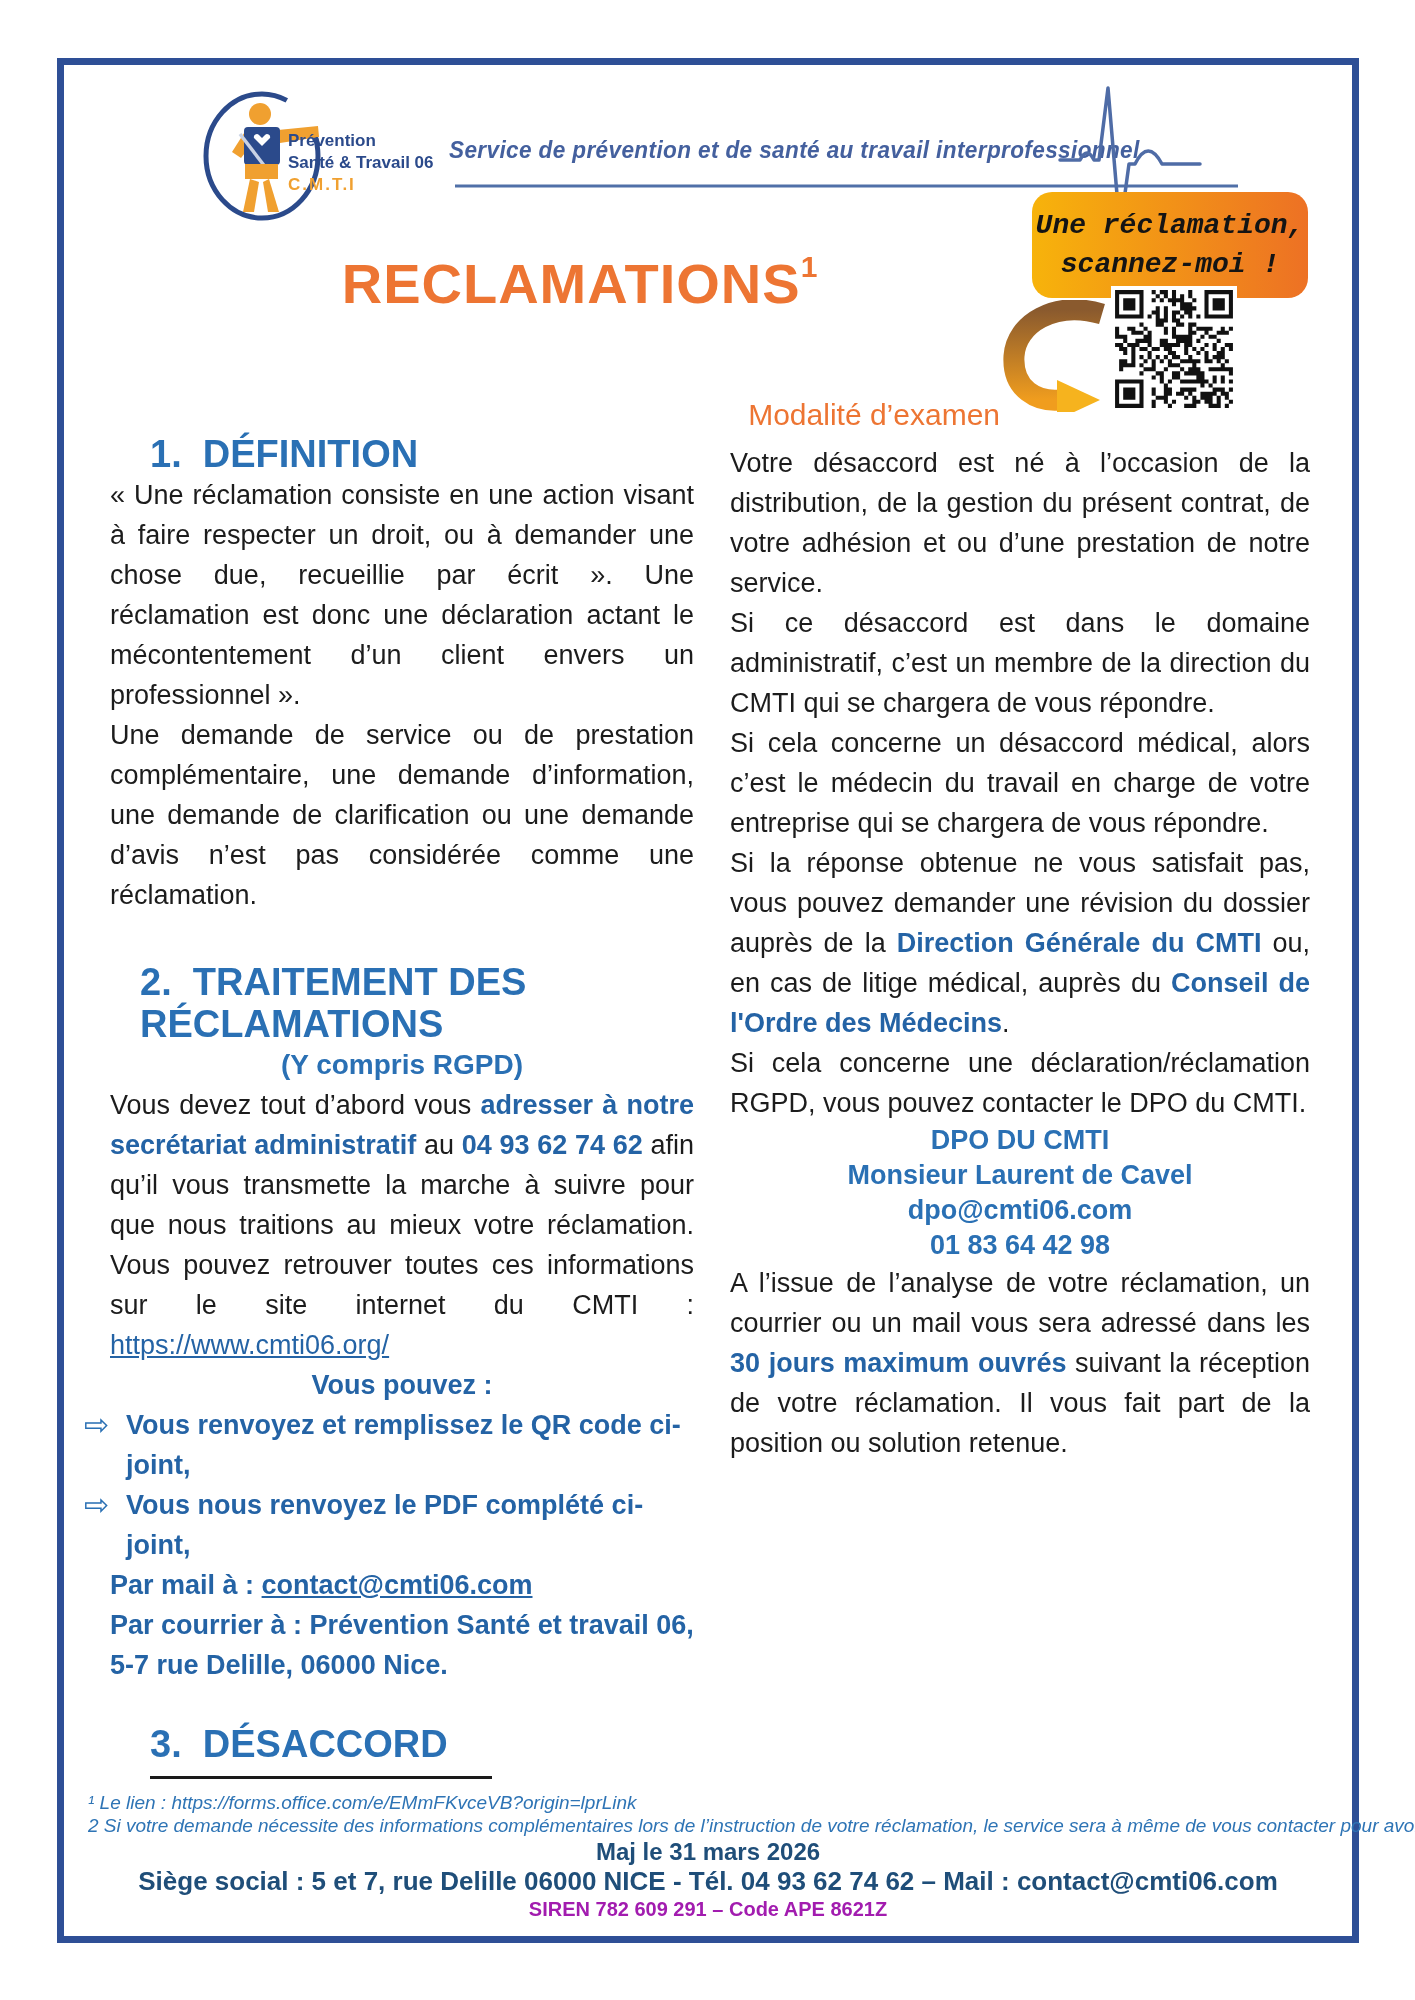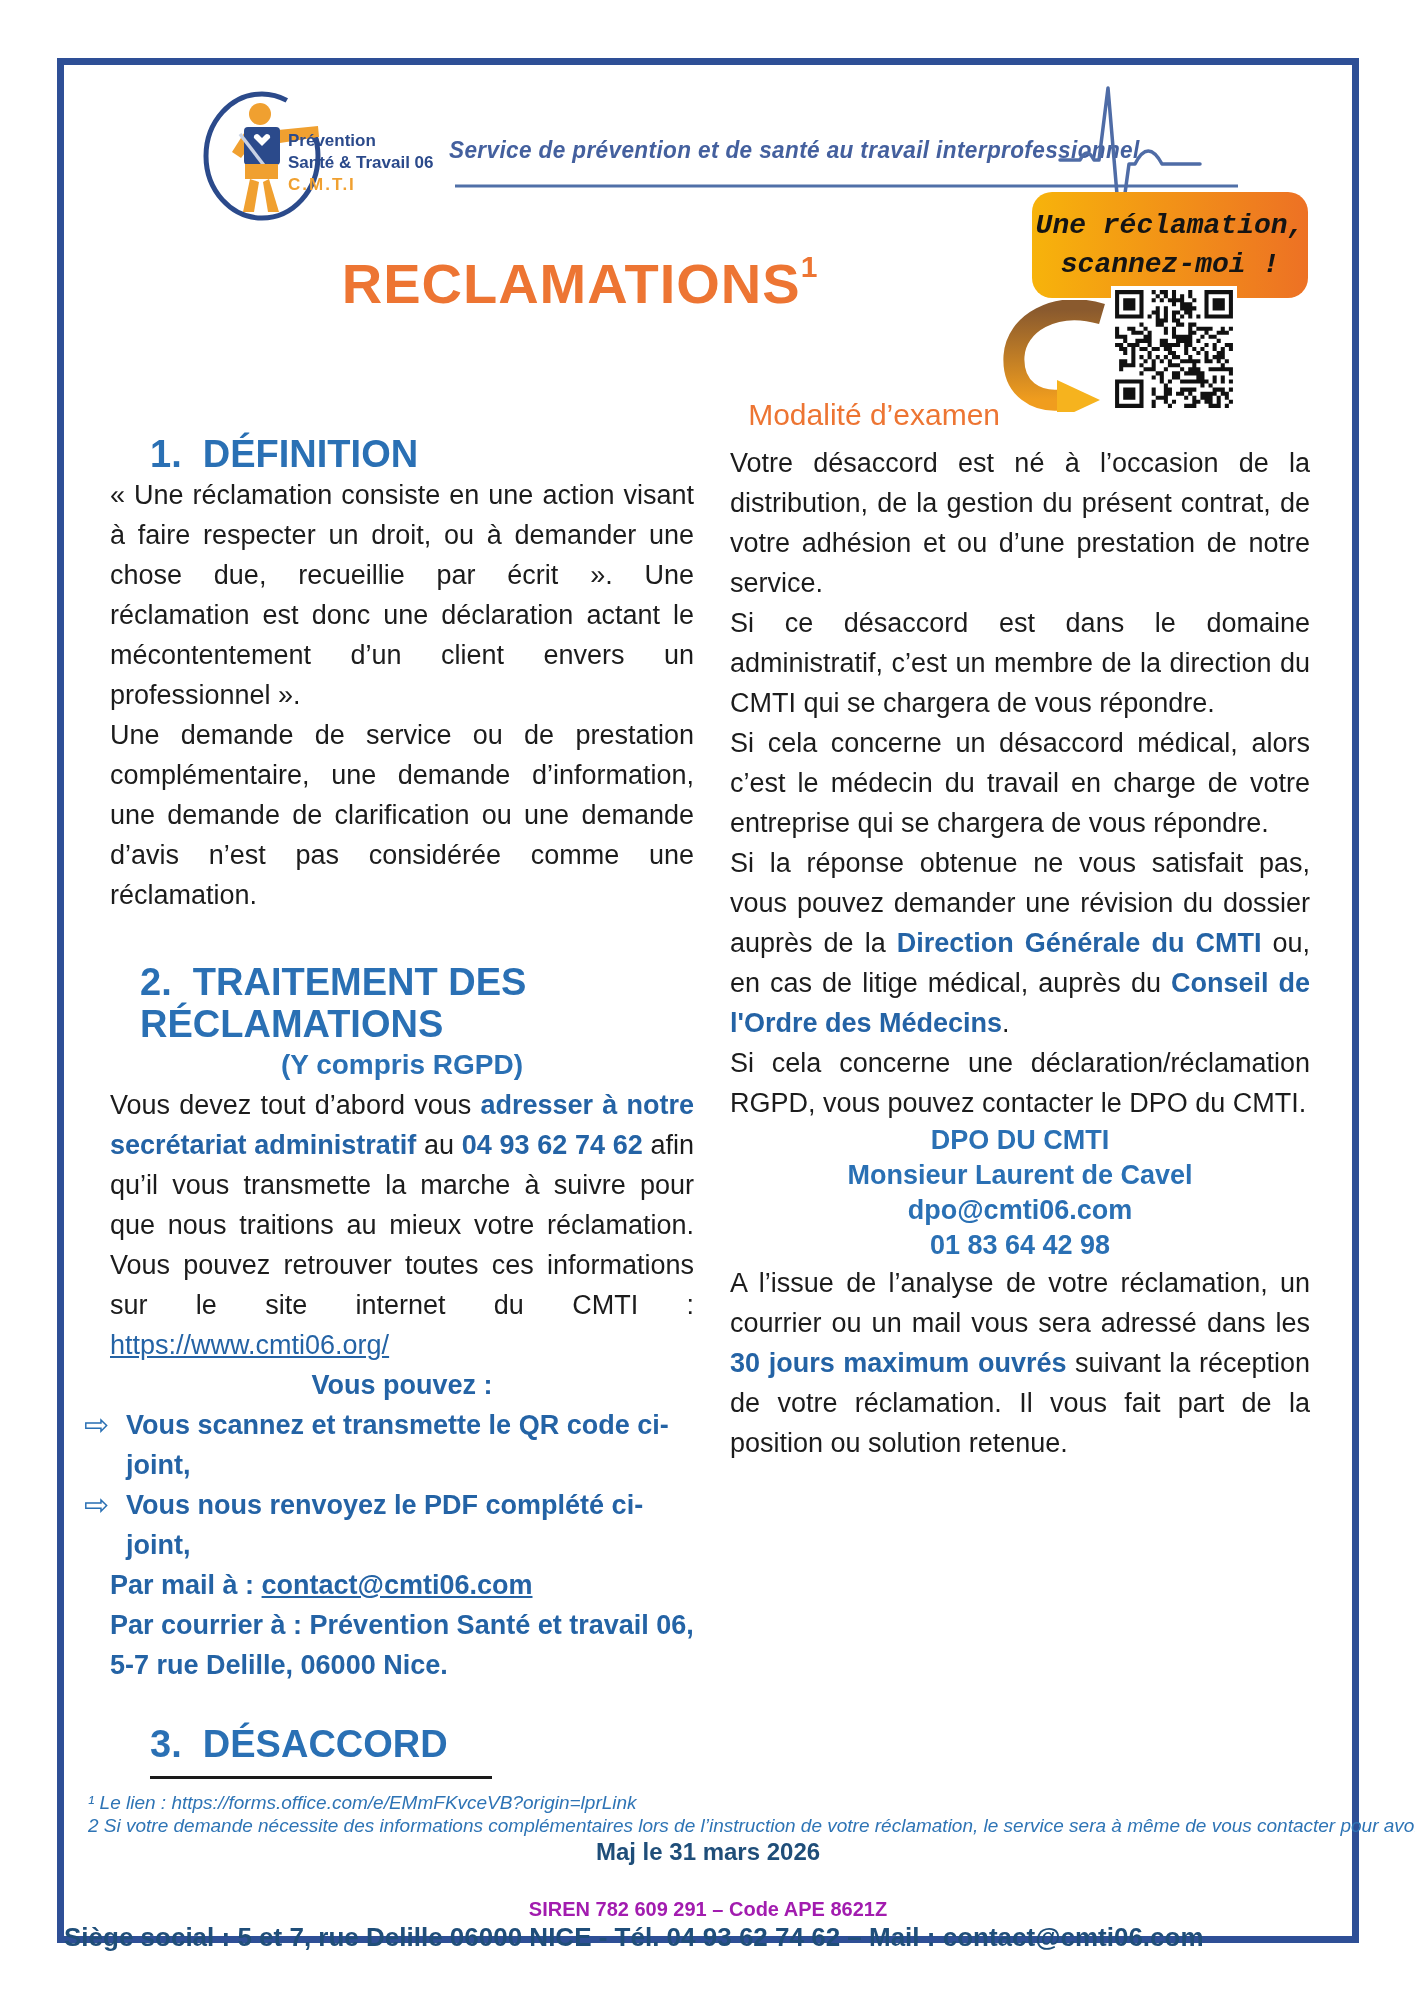--- a/index.html
+++ b/index.html
@@ -39,21 +39,21 @@
   .vp{color:#2463a5;font-weight:bold;text-align:center;}
   .bullet{display:flex;margin-left:-26px;color:#2463a5;font-weight:bold;text-align:left;}
   .bullet .bgl{width:42px;flex:0 0 42px;color:#2a70b4;font-weight:normal;font-size:30px;}
   .indent{margin-left:26px;color:#2463a5;font-weight:bold;text-align:left;}
   .dpo{color:#2a70b4;font-weight:bold;text-align:center;line-height:35px;}
   .gap18{margin-top:18px;} .gap26{margin-top:26px;} .gap44{margin-top:44px;} .gap40{margin-top:40px;}
   
   .divider{left:150px;top:1776px;width:342px;height:3px;background:#1a1a1a;}
   .fn{left:88px;font-size:19px;font-style:italic;color:#2e74b5;white-space:nowrap;}
   .f-maj{left:64px;top:1838px;width:1288px;text-align:center;font-size:24px;font-weight:bold;color:#1f4e79;}
-  .f-siege{left:64px;top:1922px;width:1288px;text-align:left;font-size:26px;font-weight:bold;color:#1f4e79;}
+  .f-siege{left:64px;top:1866px;width:1288px;text-align:center;font-size:26px;font-weight:bold;color:#1f4e79;}
   .f-siren{left:64px;top:1898px;width:1288px;text-align:center;font-size:20px;font-weight:bold;color:#a21caf;}
 </style>
 </head>
 <body>
 
 <div>
 
   <div class="abs frame"></div>
 
   <svg class="abs" style="left:200px;top:84px;" width="135" height="150" viewBox="0 0 135 150">
@@ -107,21 +107,21 @@
   <div class="abs col col-left">
     <div class="h h1m">1.&nbsp;&nbsp;DÉFINITION</div>
     <p class="p1m">« Une réclamation consiste en une action visant à faire respecter un droit, ou à demander une chose due, recueillie par écrit ». Une réclamation est donc une déclaration actant le mécontentement d’un client envers un professionnel ».</p>
     <p>Une demande de service ou de prestation complémentaire, une demande d’information, une demande de clarification ou une demande d’avis n’est pas considérée comme une réclamation.</p>
     <div class="h h2m">2.&nbsp;&nbsp;TRAITEMENT DES RÉCLAMATIONS</div>
     <div class="h2sub">(Y compris RGPD)</div>
     <p><span>Vous devez tout d’abord vous </span><span class="seg-b">adresser à notre secrétariat administratif</span><span> au </span><span class="seg-b">04 93 62 74 62</span><span> afin qu’il vous transmette la marche à suivre pour que nous traitions au mieux votre réclamation. Vous pouvez retrouver toutes ces informations sur le site internet du CMTI : </span><span class="seg-link">https://www.cmti06.org/</span></p>
     <p class="vp">Vous pouvez :</p>
     <div class="bullet">
       <span class="bgl">⇨</span>
-      <span>Vous scannez et transmette le QR code ci-joint,</span>
+      <span>Vous renvoyez et remplissez le QR code ci-joint,</span>
     </div>
     <div class="bullet">
       <span class="bgl">⇨</span>
       <span>Vous nous renvoyez le PDF complété ci-joint,</span>
     </div>
     <p class="indent"><span class="seg-b">Par mail à : </span><span class="seg-bl">contact@cmti06.com</span></p>
     <p class="indent">Par courrier à : Prévention Santé et travail 06,</p>
     <p class="indent">5-7 rue Delille, 06000 Nice.</p>
     <div class="h h3m">3.&nbsp;&nbsp;DÉSACCORD</div>
   </div>

